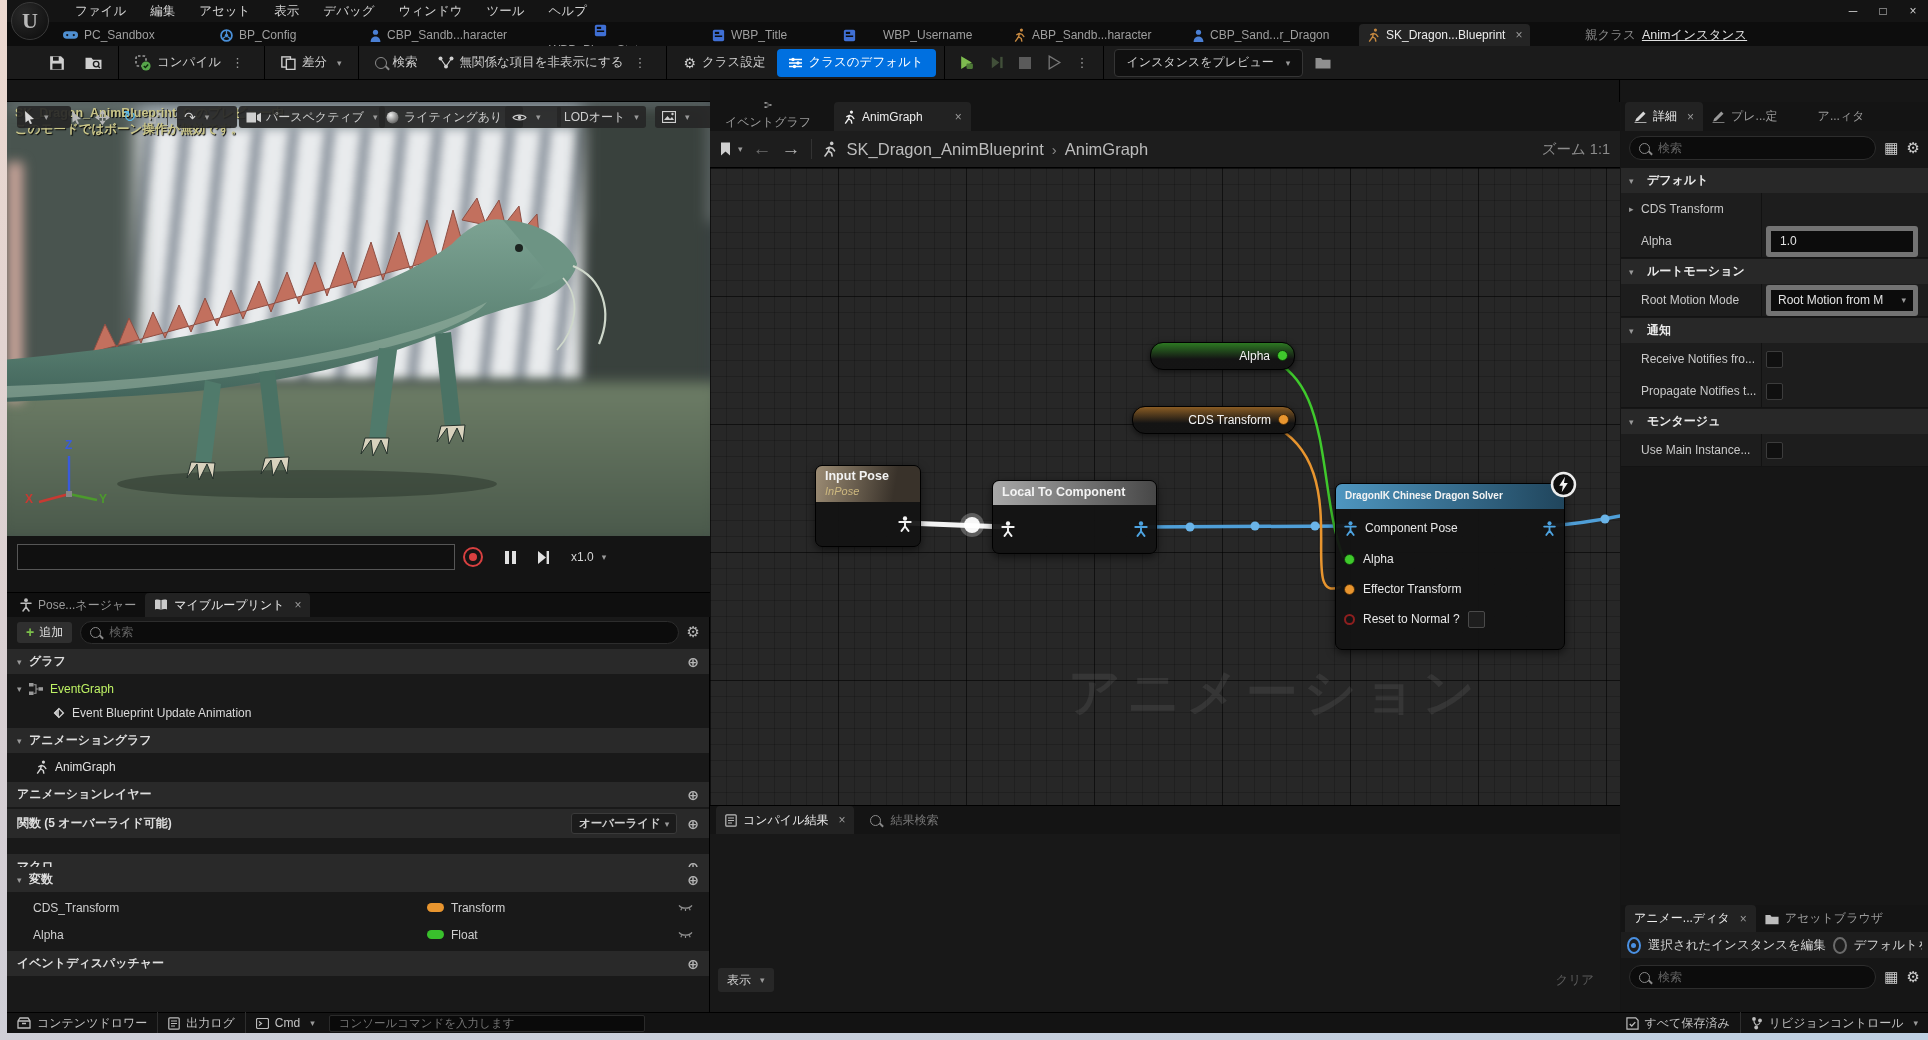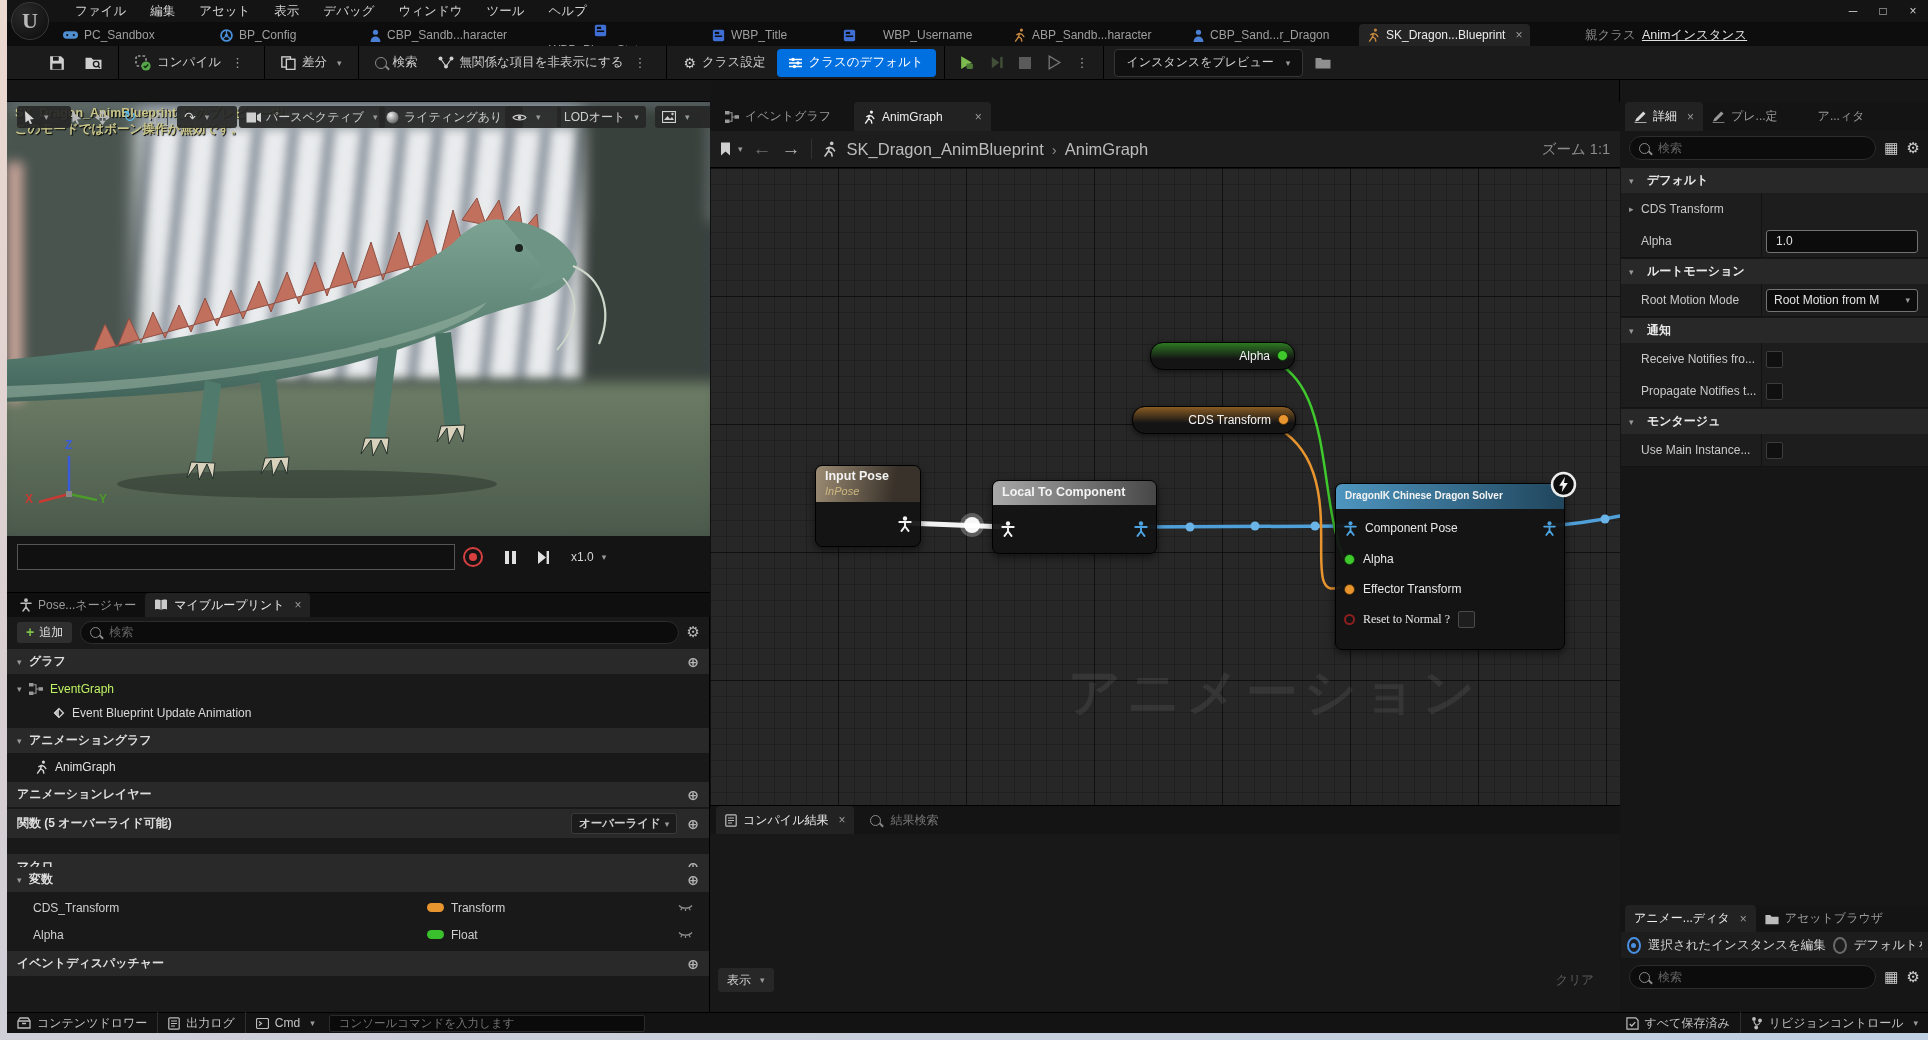--- a/index.html
+++ b/index.html
@@ -53,21 +53,21 @@
          display:flex;align-items:center;justify-content:flex-end;color:#f2f2f2;font-size:12px;padding-right:24px;}
   .vpill .pin{position:absolute;right:6px;top:7px;}
   .gnode{position:absolute;background:rgba(19,19,19,.94);border:1px solid #000;border-radius:7px;box-shadow:0 3px 9px rgba(0,0,0,.55);}
   .gnode-h{border-radius:6px 6px 0 0;padding:3px 9px;color:#f3f3f3;font-weight:bold;font-size:12.5px;line-height:1.25;}
   .pin-c{width:11px;height:11px;border-radius:50%;box-sizing:border-box;flex:0 0 auto;}
   .pinrow{position:absolute;left:8px;right:8px;display:flex;align-items:center;gap:8px;color:#e8e8e8;font-size:12px;}
   
   .drow{position:absolute;left:0;right:0;background:#1d1d1d;border-bottom:1px solid #131313;display:flex;align-items:center;color:#c9c9c9;font-size:12px;}
   .dhdr{position:absolute;left:0;right:0;background:#282828;display:flex;align-items:center;padding:0 8px;gap:6px;color:#eaeaea;font-weight:bold;font-size:12px;}
   .dval{position:absolute;left:145px;right:10px;display:flex;align-items:center;}
-  .dbox{background:#0c0c0c;border:1px solid #737373;border-radius:3px;color:#e2e2e2;height:21px;display:flex;align-items:center;padding:0 7px;}
+  .dbox{background:#0c0c0c;border:5px solid #737373;border-radius:3px;color:#e2e2e2;height:21px;display:flex;align-items:center;padding:0 7px;}
   .dbox input{background:transparent;border:none;outline:none;color:#e2e2e2;font:inherit;width:60px;}
   .chk{width:15px;height:15px;background:#101010;border:1px solid #3c3c3c;border-radius:2px;}
   .radio{width:13px;height:13px;border-radius:50%;border:2px solid #4a90e2;display:flex;align-items:center;justify-content:center;}
   .radio .dot{width:5px;height:5px;border-radius:50%;background:#4a90e2;}
   .radio.off{border-color:#6a6a6a;}
   
   .sbitem{display:flex;align-items:center;gap:6px;color:#c3c3c3;font-size:12px;padding:0 10px;height:100%;}
   svg{display:block;}
 </style>
 </head>
@@ -560,21 +560,21 @@
     </div>
     <div class="hdr-row" style="top:358px;height:25px;">
       <span>イベントディスパッチャー</span>
       <span style="flex:1;"></span>
       <span class="plusc">⊕</span>
     </div>
   </div>
 
   <div class="r" style="left:703px;top:80px;width:910px;height:932px;background:#141414;border-right:1px solid #000;">
     <div class="r fx" style="left:0;top:22px;width:910px;height:29px;background:#141414;">
-      <div class="ptab" style="margin-left:6px;">
+      <div class="ptab" style="margin-left:6px;flex-direction:column;">
         <svg width="14" height="12" viewBox="0 0 14 12" style="color:#9a9a9a">
             <rect x="0" y="0" width="4.5" height="3.5" fill="currentColor"></rect>
             <rect x="0" y="8.5" width="4.5" height="3.5" fill="currentColor"></rect>
             <rect x="9.5" y="4.2" width="4.5" height="3.5" fill="currentColor"></rect>
             <path d="M4.5 1.7 H7 V10.2 H4.5 M7 6 H9.5" stroke="currentColor" stroke-width="1.1" fill="none"></path>
           </svg>
         <span>イベントグラフ</span>
       </div>
       <div class="ptab active" style="margin-left:14px;">
         <svg width="13" height="14" viewBox="0 0 14 16" style="color:#f0f0f0">
@@ -677,21 +677,21 @@
             </svg>
         </div>
         <div class="pinrow" style="top:64px;height:22px;">
           <span class="pin-c" style="background:#3fc92c;border:1.5px solid #0f3d0a;"></span>
           <span>Alpha</span>
         </div>
         <div class="pinrow" style="top:94px;height:22px;">
           <span class="pin-c" style="background:#e8952f;border:1.5px solid #4a2c07;"></span>
           <span>Effector Transform</span>
         </div>
-        <div class="pinrow" style="top:124px;height:22px;font-family:Liberation Serif, serif;">
+        <div class="pinrow" style="top:124px;height:22px;">
           <span class="pin-c" style="background:transparent;border:2px solid #8e1f1f;"></span>
           <span>Reset to Normal ?</span>
           <span class="chk" style="background:#1e1e1e;border-color:#4a4a4a;"></span>
         </div>
         <svg class="r" width="27" height="27" viewBox="0 0 24 24" style="right:-13px;top:-13px;left:auto;">
             <circle cx="12" cy="12" r="10.2" fill="#0d0d0d" stroke="#ececec" stroke-width="2.2"></circle>
             <path d="M13.4 5.2 L8.2 13 H11.4 L10.4 18.8 L15.8 10.6 H12.4 Z" fill="#f2f2f2"></path>
           </svg>
       </div>
     </div>

